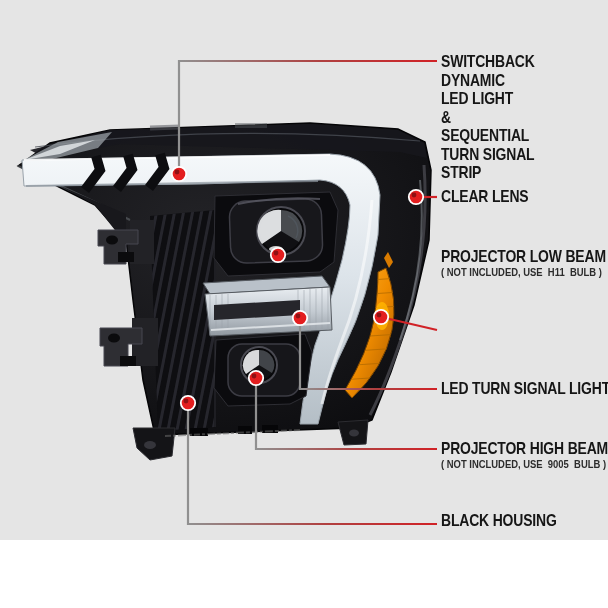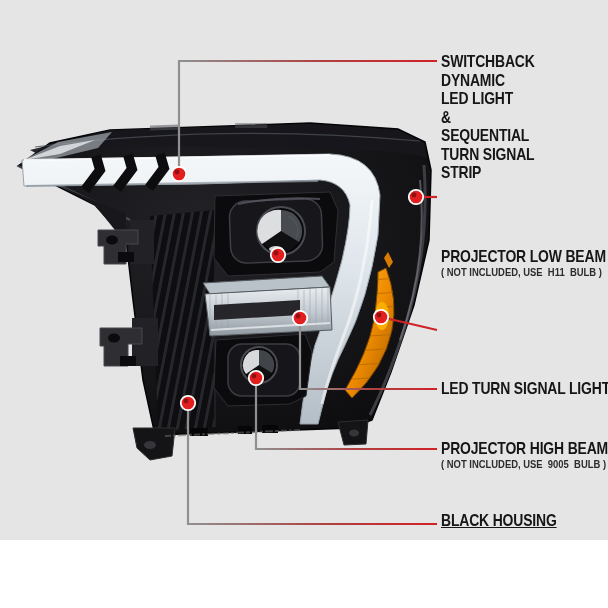--- a/index.html
+++ b/index.html
@@ -236,33 +236,36 @@
 </svg>
 
 <div class="callout-label" style="top:53px;">
   <span class="main multi">SWITCHBACK DYNAMIC
 LED LIGHT
 &amp;
 SEQUENTIAL
 TURN SIGNAL STRIP</span>
 </div>
 
+<div class="callout-label" style="top:189px;">
+  <span class="main">CLEAR LENS</span>
+</div>
 
 <div class="callout-label" style="top:249px;">
   <span class="main">PROJECTOR LOW BEAM</span>
   <span class="sub">( NOT INCLUDED, USE  H11  BULB )</span>
 </div>
 
 
 <div class="callout-label" style="top:381px;">
   <span class="main">LED TURN SIGNAL LIGHT</span>
 </div>
 
 <div class="callout-label" style="top:441px;">
   <span class="main">PROJECTOR HIGH BEAM</span>
   <span class="sub">( NOT INCLUDED, USE  9005  BULB )</span>
 </div>
 
-<div class="callout-label" style="top:513px;text-decoration:underline;">
+<div class="callout-label" style="top:513px;">
   <span class="main">BLACK HOUSING</span>
 </div>
 
 </div>
 
 </body></html>

